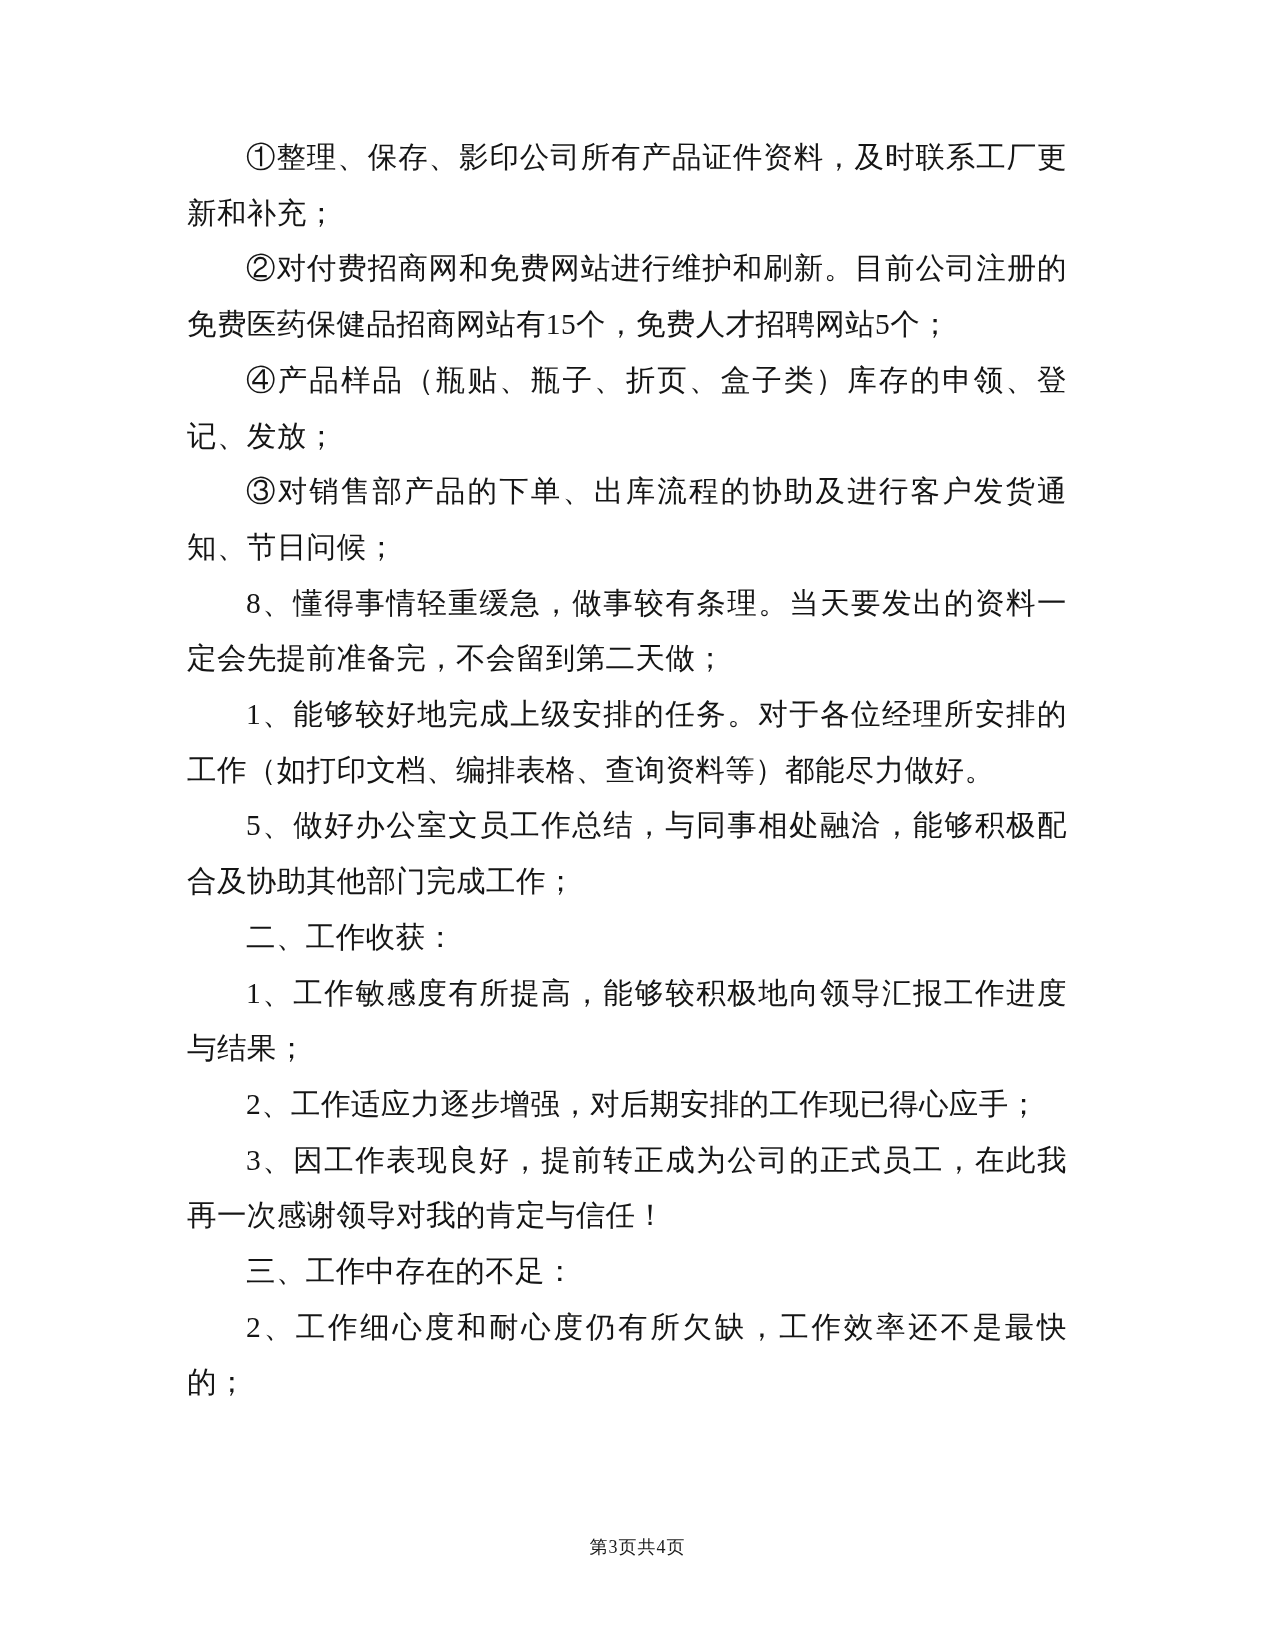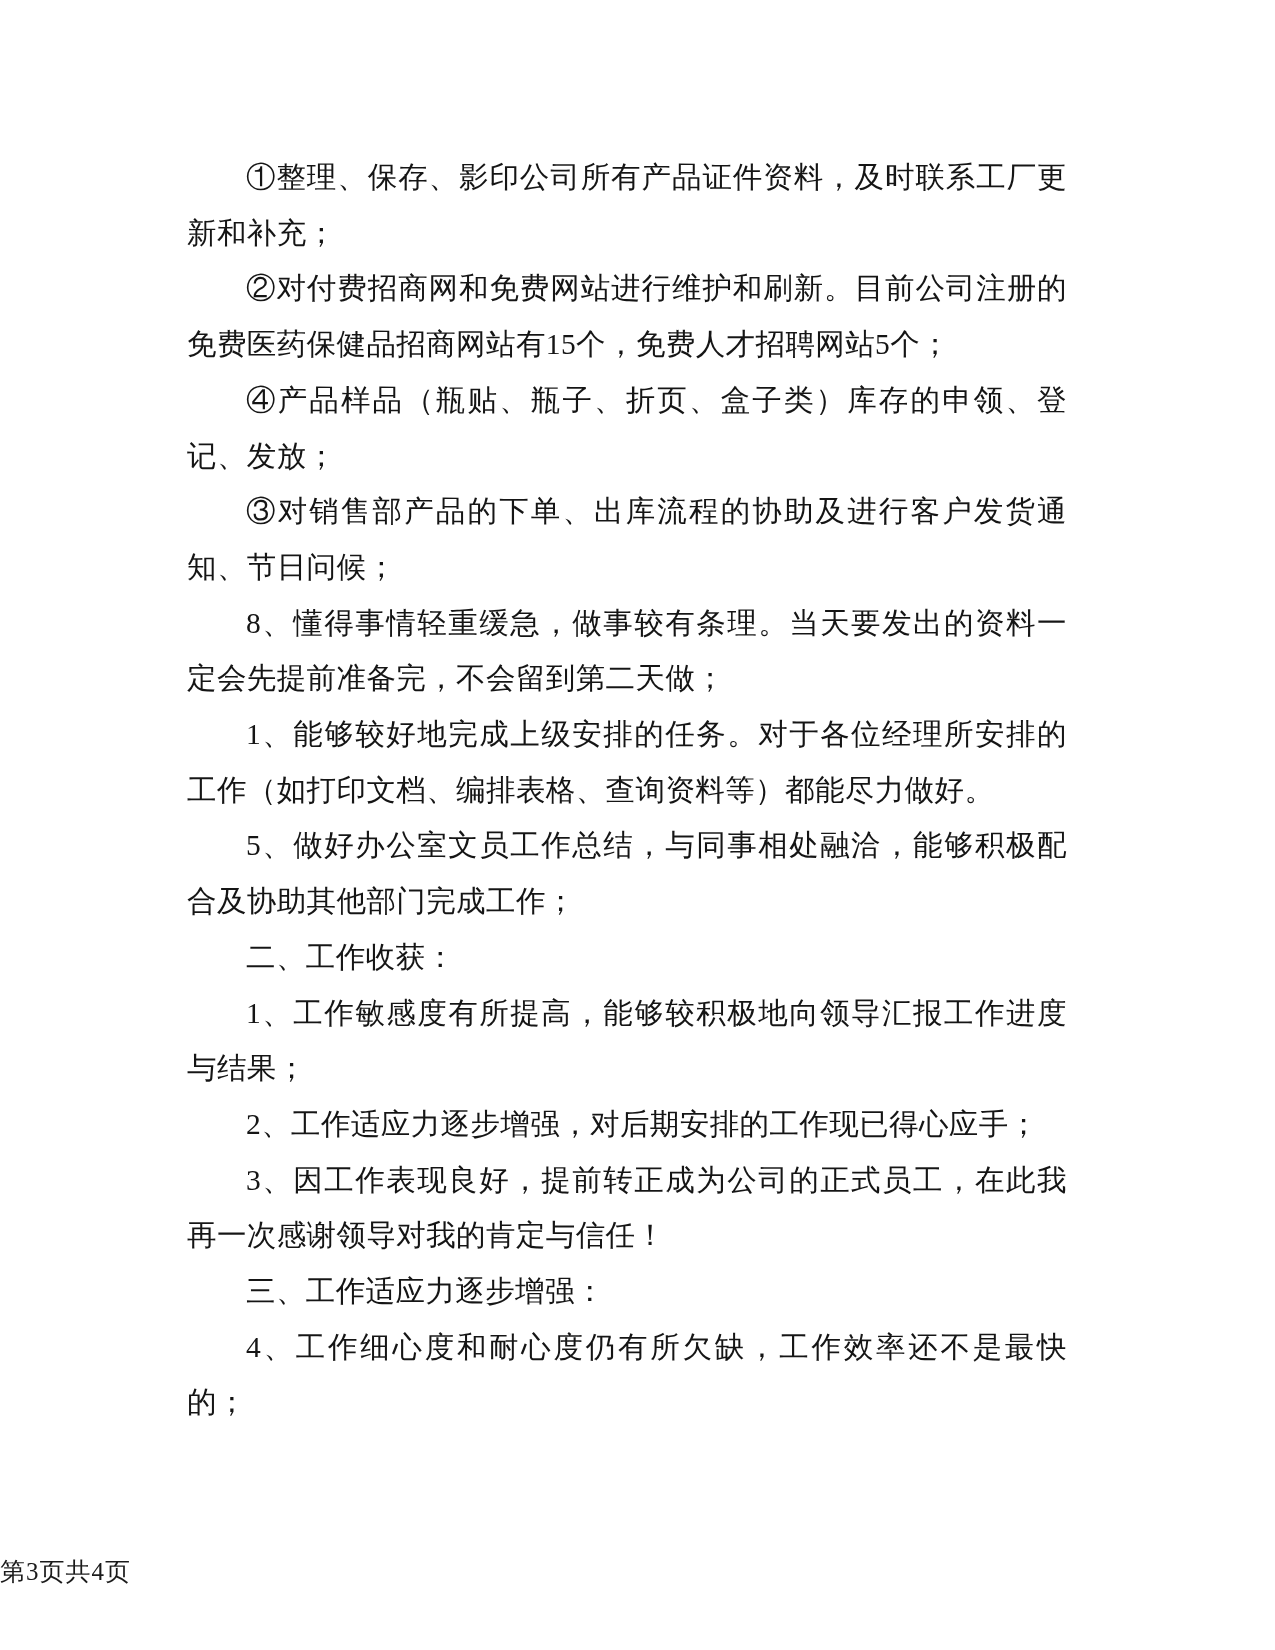--- a/index.html
+++ b/index.html
@@ -12,21 +12,20 @@
     background: #ffffff;
     position: relative;
     overflow: hidden;
     font-family: "Liberation Serif", "DejaVu Serif", serif;
     color: #151515;
   }
   .page {
     position: absolute;
     inset: 0;
     background: #ffffff;
-    margin-top: 20px;
   }
   .page-content {
     position: absolute;
     left: 187px;
     top: 130px;
     width: 880px;
   }
   .para {
     margin: 0;
     font-size: 29.5px;
@@ -38,38 +37,39 @@
     word-break: break-all;
   }
   .para.bold {
     font-weight: 400;
   }
   .page-footer {
     position: absolute;
     left: 0;
     right: 0;
     top: 1535px;
-    font-size: 25px;
+    text-align: center;
+    font-size: 18px;
     letter-spacing: 1px;
     color: #1a1a1a;
   }
 </style>
 </head>
 <body>
 
 <div class="page">
   <div class="page-content">
     <p class="para">①整理、保存、影印公司所有产品证件资料，及时联系工厂更新和补充；</p>
     <p class="para">②对付费招商网和免费网站进行维护和刷新。目前公司注册的免费医药保健品招商网站有15个，免费人才招聘网站5个；</p>
     <p class="para">④产品样品（瓶贴、瓶子、折页、盒子类）库存的申领、登记、发放；</p>
     <p class="para">③对销售部产品的下单、出库流程的协助及进行客户发货通知、节日问候；</p>
     <p class="para">8、懂得事情轻重缓急，做事较有条理。当天要发出的资料一定会先提前准备完，不会留到第二天做；</p>
     <p class="para">1、能够较好地完成上级安排的任务。对于各位经理所安排的工作（如打印文档、编排表格、查询资料等）都能尽力做好。</p>
     <p class="para">5、做好办公室文员工作总结，与同事相处融洽，能够积极配合及协助其他部门完成工作；</p>
     <p class="para bold">二、工作收获：</p>
     <p class="para">1、工作敏感度有所提高，能够较积极地向领导汇报工作进度与结果；</p>
     <p class="para bold">2、工作适应力逐步增强，对后期安排的工作现已得心应手；</p>
     <p class="para">3、因工作表现良好，提前转正成为公司的正式员工，在此我再一次感谢领导对我的肯定与信任！</p>
-    <p class="para bold">三、工作适应力逐步增强：</p>
-    <p class="para bold">4、工作细心度和耐心度仍有所欠缺，工作效率还不是最快的；</p>
+    <p class="para bold">三、工作中存在的不足：</p>
+    <p class="para bold">2、工作细心度和耐心度仍有所欠缺，工作效率还不是最快的；</p>
   </div>
   <div class="page-footer">第3页共4页</div>
 </div>
 
 </body></html>

